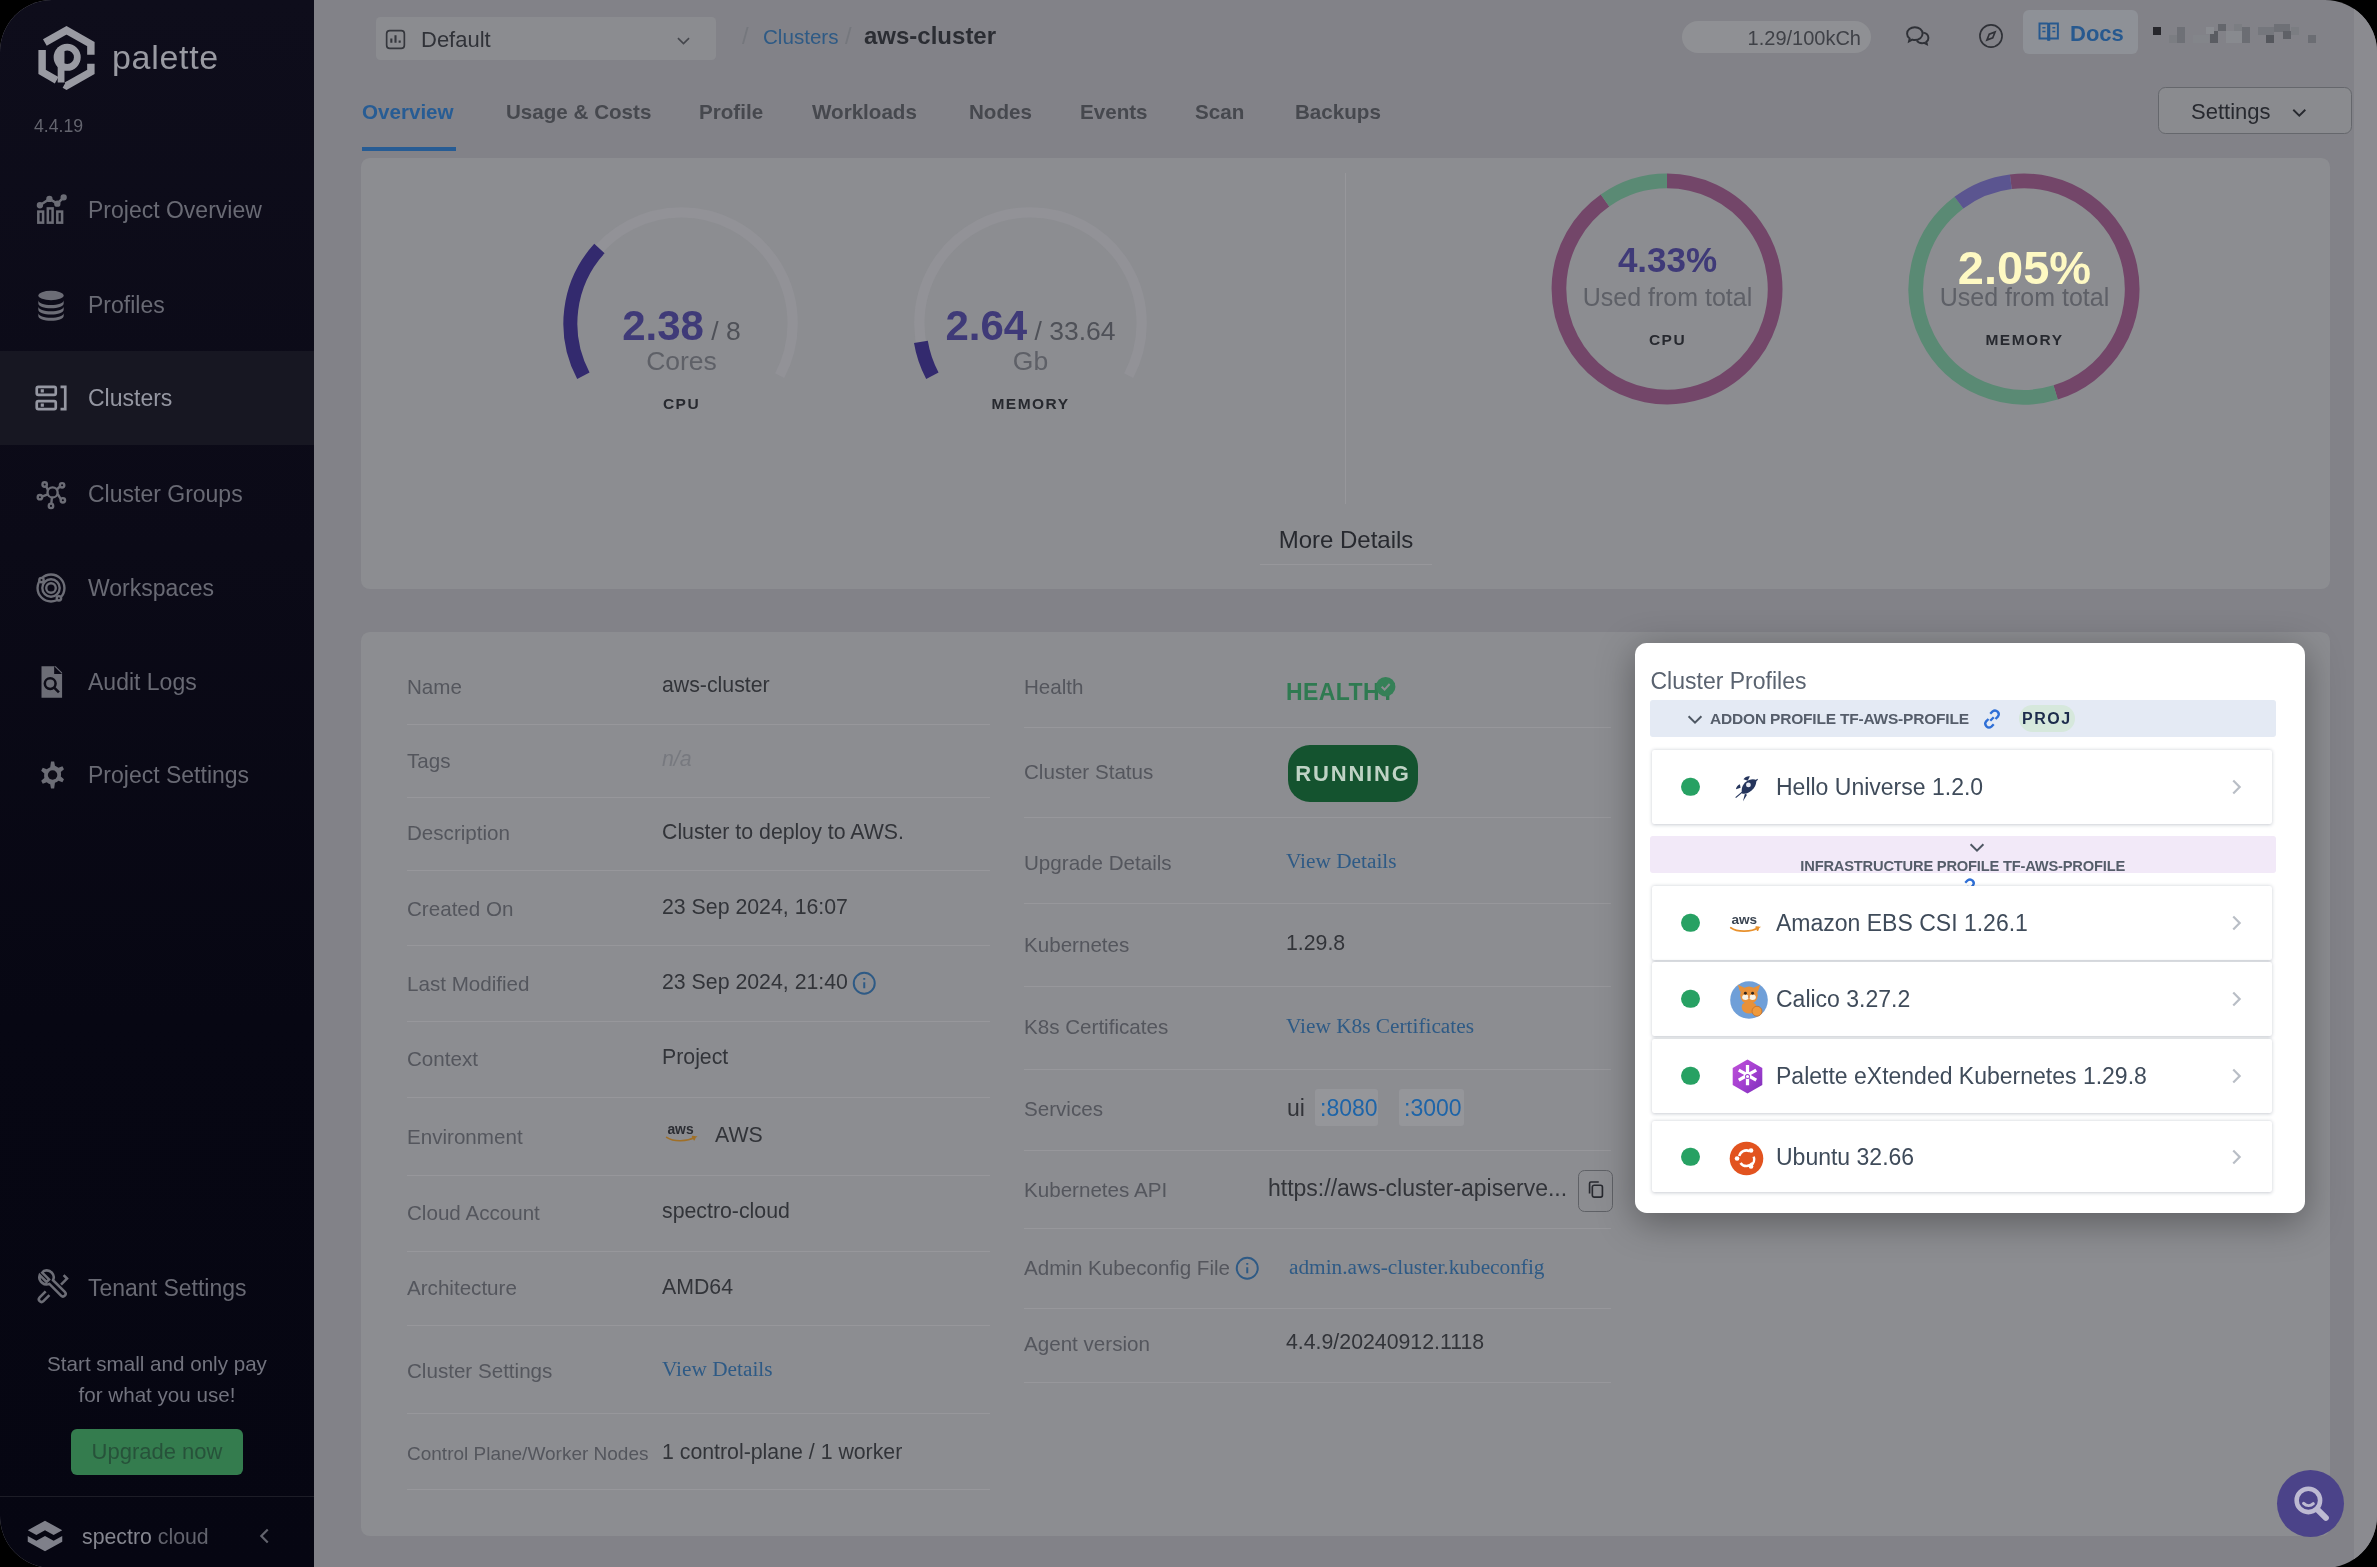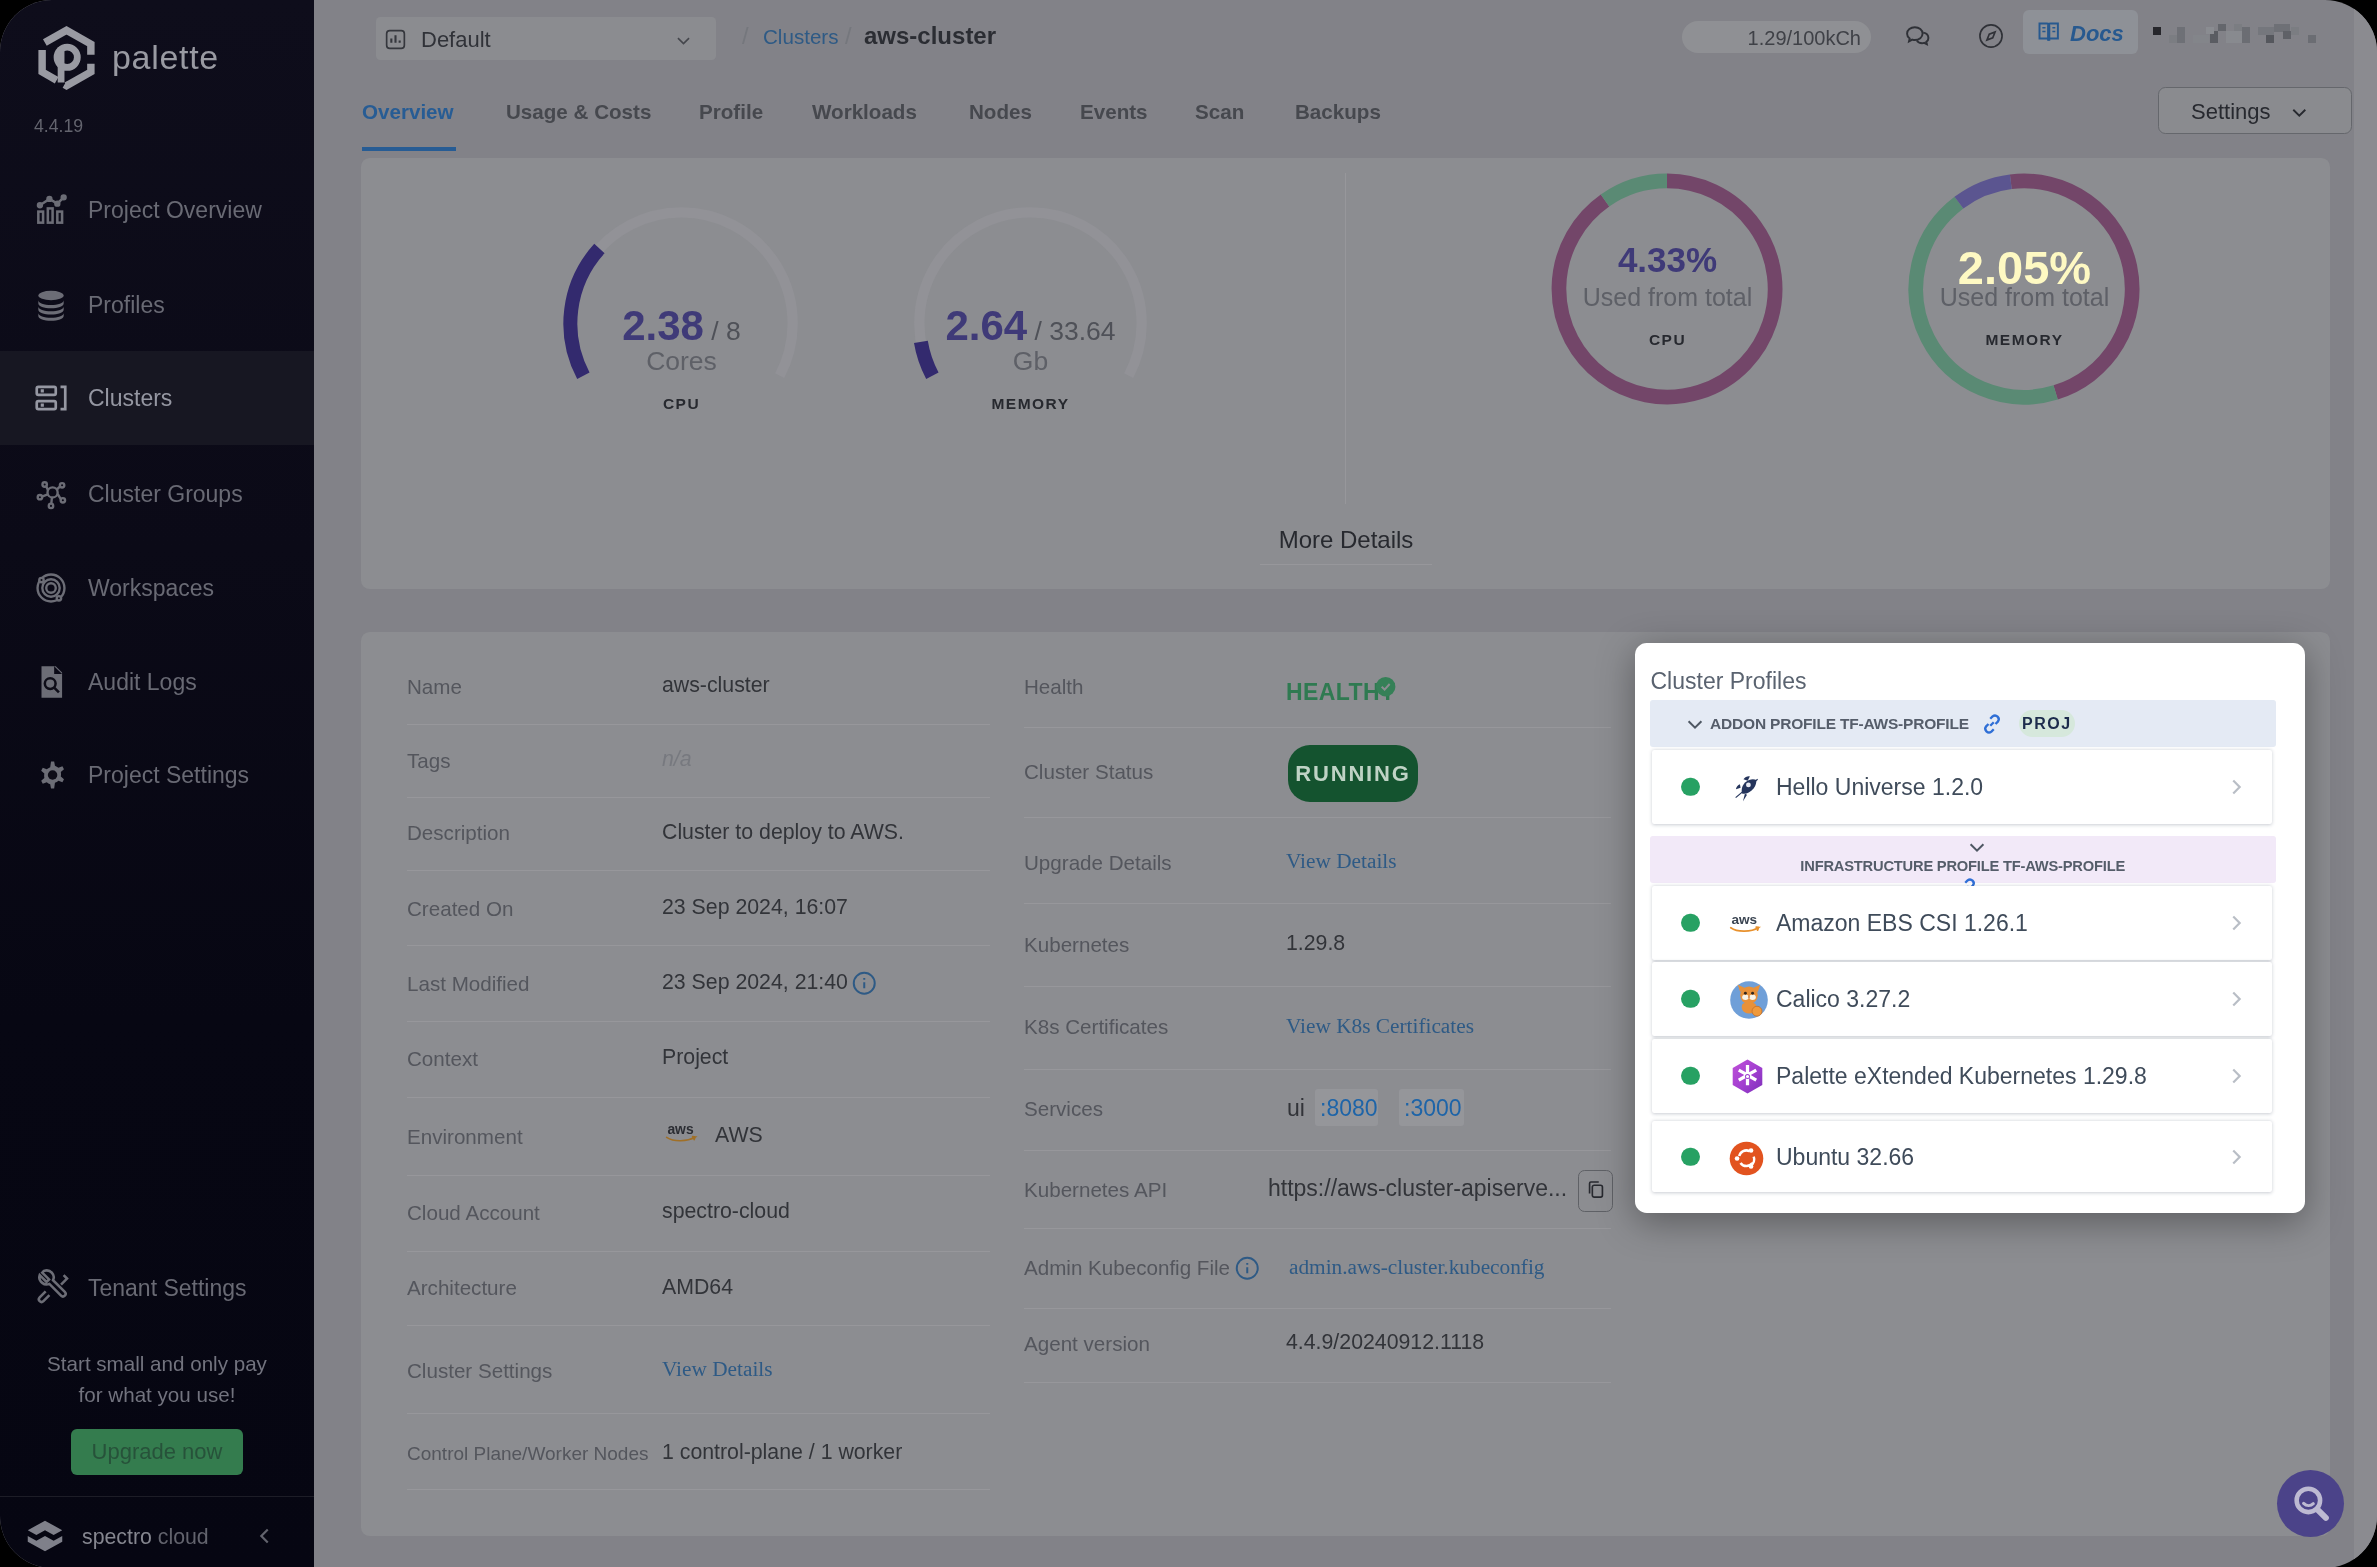--- a/index.html
+++ b/index.html
@@ -22,21 +22,21 @@
 .label { position:absolute; font-size:20.6px; color:#54565d; }
 .value { position:absolute; font-size:21.3px; color:#323439; }
 .value.link { color:#2e5a85; font-weight:normal;font-family:Liberation Serif, serif; }
 
 .wcard { position:absolute; left:1635px; top:643px; width:670px; height:570px; background:#fff; border-radius:11.8px;
   box-shadow:0 8.8px 37px rgba(0,0,0,0.35); }
 .prow { position:absolute; left:17px; width:620px; height:74px; background:#fff; box-shadow:0 0.7px 3.7px rgba(40,50,80,0.25); border-radius:2.2px; }
 .prow .dot { position:absolute; left:29.4px; top:50%; transform:translateY(-50%); width:18.4px; height:18.4px; border-radius:50%; background:#27a163; }
 .prow .ptxt { position:absolute; left:124px; top:50%; transform:translateY(-50%); font-size:23px; color:#3f4b5a; }
 .prow .chev { position:absolute; right:25px; top:50%; transform:translateY(-50%); }
-.pband { position:absolute; left:14.7px; width:626px; height:47px; border-radius:2.9px; display:flex; align-items:center; }
+.pband { position:absolute; left:14.7px; width:626px; height:37px; border-radius:2.9px; display:flex; align-items:center; }
 .pband svg.lk { margin-left:8.8px; flex:none; }
 .pband .bchev { margin-left:34px; margin-right:4.4px; flex:none; }
 .pband .btxt { font-size:15.5px; font-weight:bold; letter-spacing:-0.2px; color:#555d6a; white-space:nowrap; }
 .pill { margin-left:13.2px; flex:none; height:27px; border-radius:14px; background:#d6e8dc; color:#1d2c4c; font-size:16px; font-weight:bold; letter-spacing:1.5px; line-height:27px; text-align:center; width:56px; }
 </style>
 </head>
 <body>
 <div class="app">
   <div class="abs" style="left:2354px;top:0;width:23.6px;height:1568px;background:#8b8b90;"></div>
 
@@ -161,21 +161,21 @@
   <svg class="abs" style="left:1977px;top:22px" width="28" height="28" viewBox="0 0 24 24" fill="none" stroke="#2f3137" stroke-width="1.4">
     <circle cx="12" cy="12" r="9.5"></circle>
     <path d="M15.5 8.5 L13.5 13.5 L8.5 15.5 L10.5 10.5 Z"></path>
   </svg>
   <div class="abs" style="left:2023px;top:10.3px;width:115px;height:44px;background:#8e9197;border-radius:5.9px;"></div>
   <svg class="abs" style="left:2034px;top:18.4px" width="29.4" height="29.4" viewBox="0 0 24 24" fill="none" stroke="#27598f" stroke-width="1.6">
     <path d="M4.5 4.5 h6 a2 2 0 0 1 2 2 v12 a1.8 1.8 0 0 0 -1.8 -1.8 h-6.2 Z"></path>
     <path d="M19.5 4.5 h-6 a2 2 0 0 0 -2 2 v12 a1.8 1.8 0 0 1 1.8 -1.8 h6.2 Z"></path>
     <path d="M6.8 8 h2.6 M6.8 11 h2.6 M15 8 h2.4 M15 11 h2.4" stroke-width="1.3"></path>
   </svg>
-  <div class="abs" style="left:2070px;top:21.3px;font-size:22px;color:#27598f;font-weight:bold;font-style:italic;">Docs</div>
+  <div class="abs" style="left:2070px;top:21.3px;font-size:22px;color:#27598f;font-weight:bold;">Docs</div>
 
   <div class="abs" style="left:2153px;top:27px;width:8px;height:8px;background:#26262b;"></div>
   <div class="abs" style="left:2169px;top:35px;width:16px;height:8px;background:#7b7d82;"></div>
   <div class="abs" style="left:2177px;top:27px;width:8px;height:15.5px;background:#6e7076;"></div>
   <div class="abs" style="left:2193px;top:35px;width:16px;height:8px;background:#83858a;"></div>
   <div class="abs" style="left:2210px;top:31px;width:8px;height:11.8px;background:#5a5c62;"></div>
   <div class="abs" style="left:2206px;top:27px;width:8px;height:7.4px;background:#8a8c91;"></div>
   <div class="abs" style="left:2218px;top:23.6px;width:8px;height:7.4px;background:#64666c;"></div>
   <div class="abs" style="left:2226px;top:31px;width:16px;height:11.8px;background:#888a8f;"></div>
   <div class="abs" style="left:2234px;top:23.6px;width:8px;height:7.4px;background:#7b7d82;"></div>

